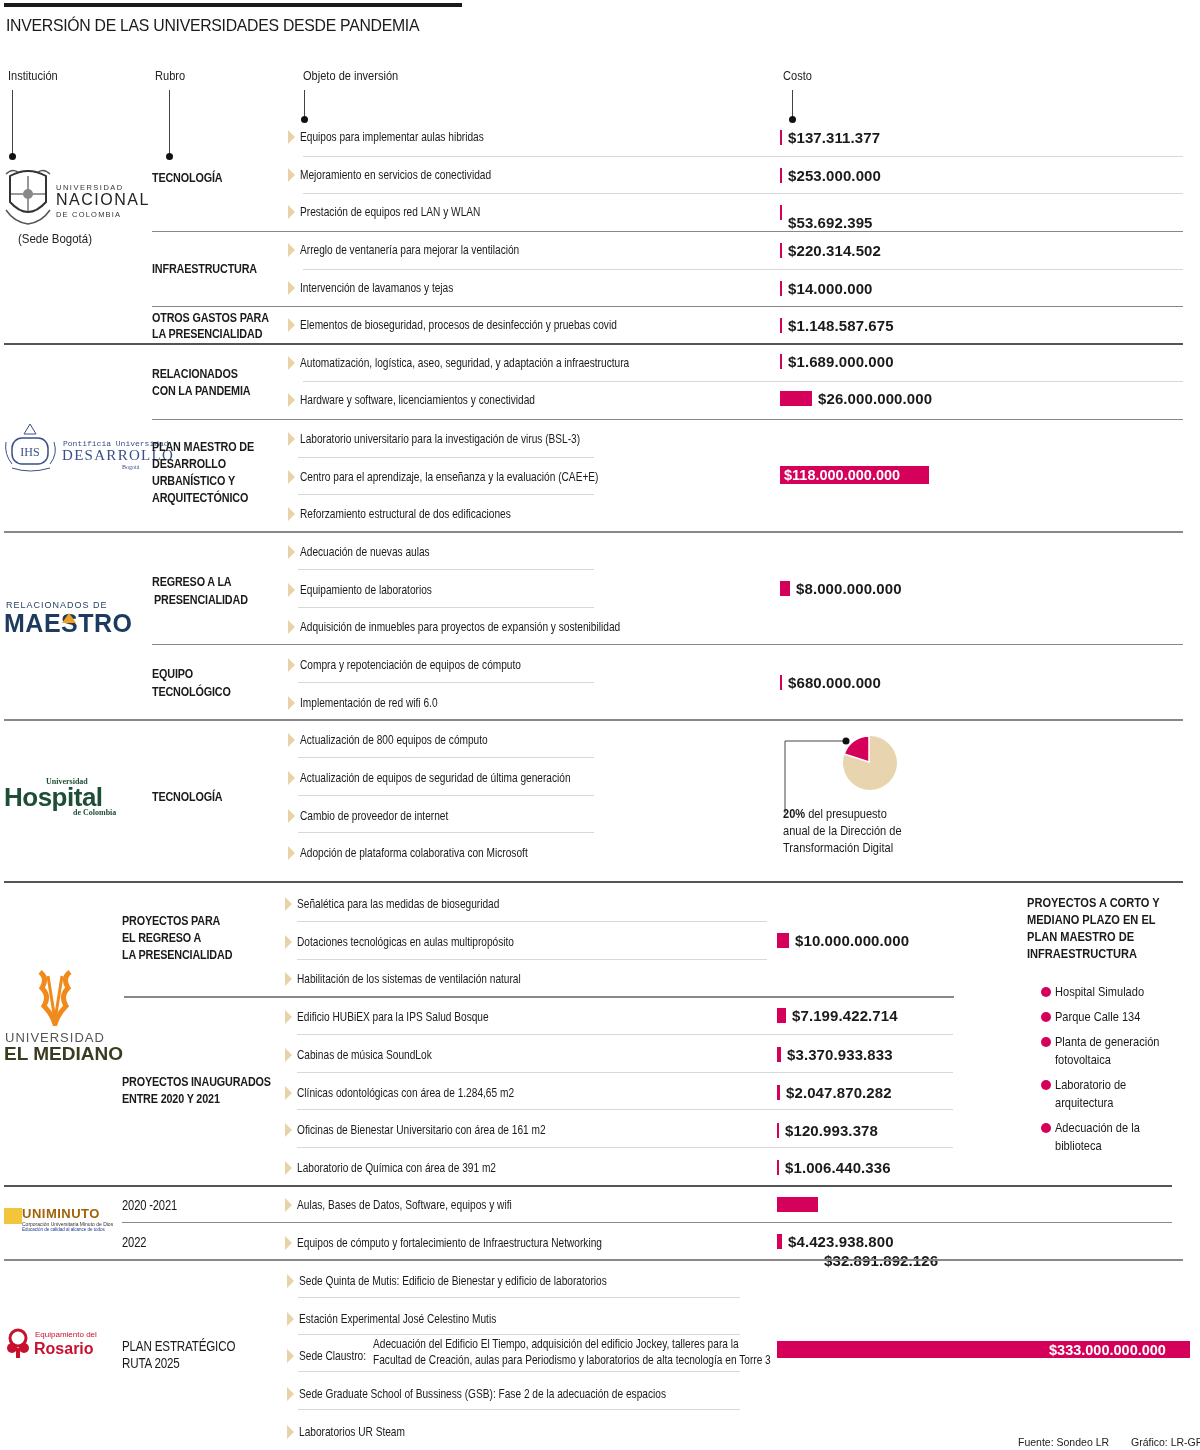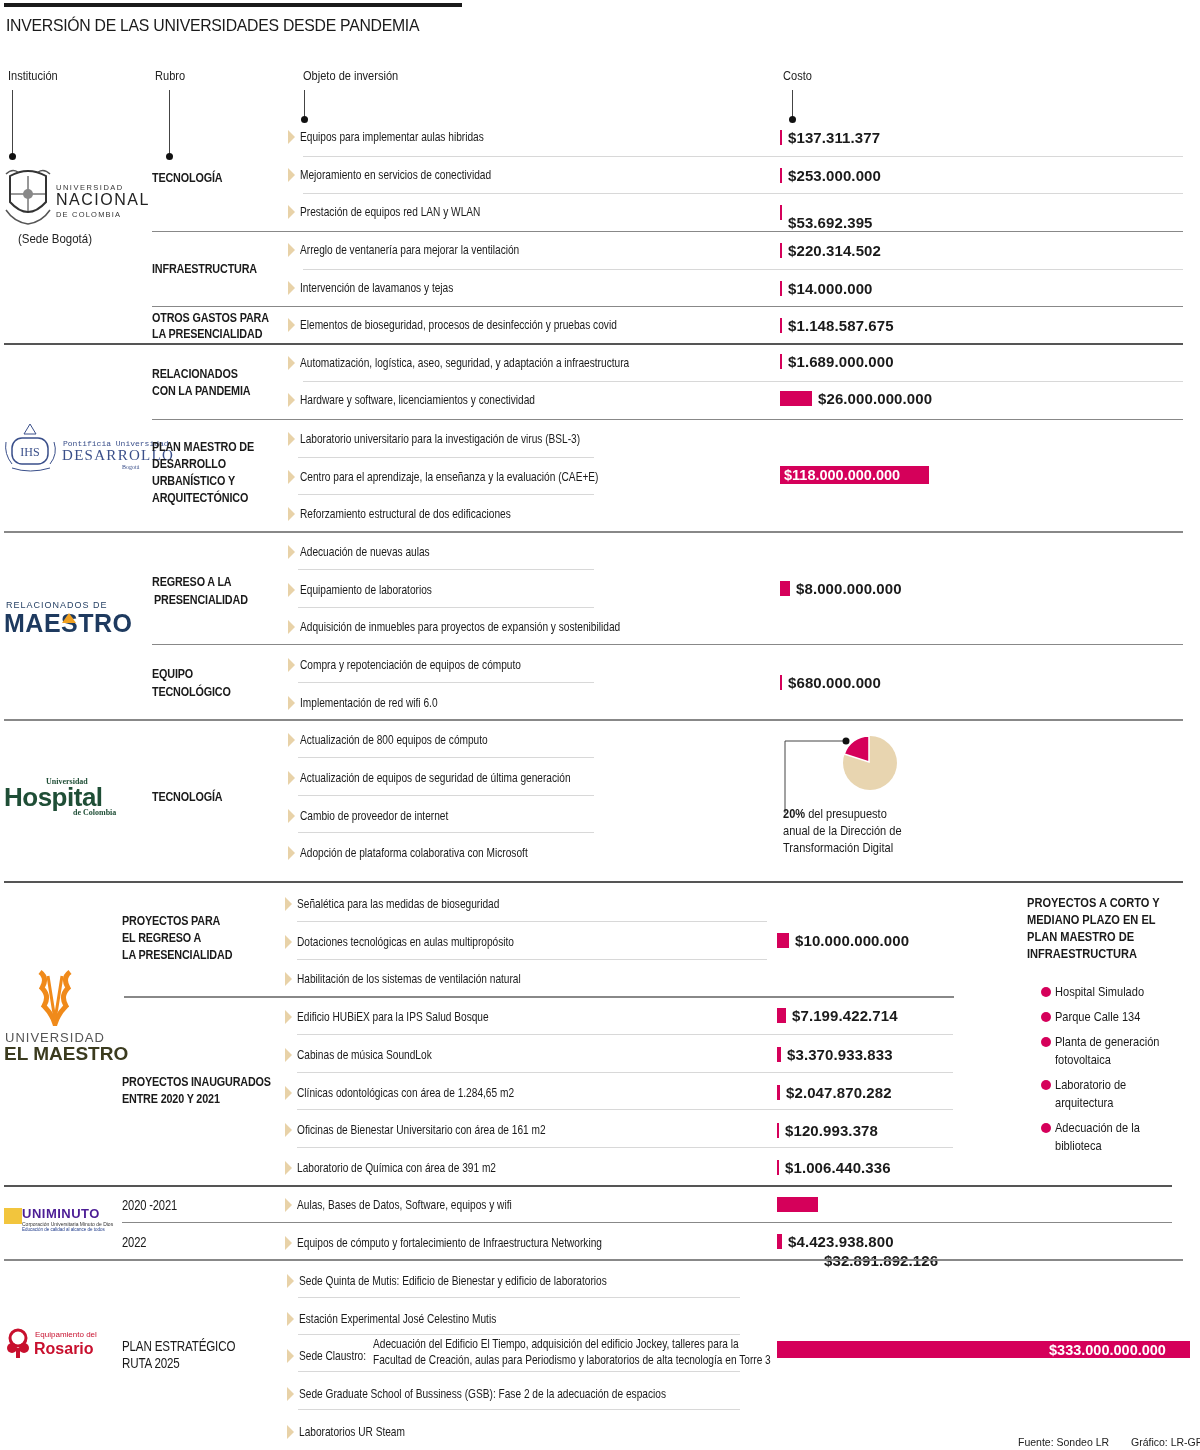--- a/index.html
+++ b/index.html
@@ -214,21 +214,21 @@
 
 <div class="abs sep-dark" style="left:4px;top:881px;width:1179px"></div>
 
 <div class="abs" style="left:34px;top:968px;width:42px;height:58px">
   <svg width="42" height="58" viewBox="0 0 42 58">
     <path d="M6 4 Q14 10 8 20 Q16 28 10 38 Q18 46 21 56 Q24 46 32 38 Q26 28 34 20 Q28 10 36 4" fill="none" stroke="#f08a1a" stroke-width="5"></path>
     <path d="M14 8 L21 52 L28 8" fill="none" stroke="#f08a1a" stroke-width="3"></path>
   </svg>
 </div>
 <div class="abs logo-text" style="left:5px;top:1030px;font-size:13px;letter-spacing:1px;color:#555">UNIVERSIDAD</div>
-<div class="abs logo-text" style="left:4px;top:1043px;font-size:19px;font-weight:bold;color:#3b3b1f">EL MAESTRO</div>
+<div class="abs logo-text" style="left:4px;top:1043px;font-size:19px;font-weight:bold;color:#3b3b1f">EL MEDIANO</div>
 
 <div class="abs rubro" style="left:122px;top:912px">PROYECTOS PARA</div>
 <div class="abs rubro" style="left:122px;top:929px">EL REGRESO A</div>
 <div class="abs rubro" style="left:122px;top:946px">LA PRESENCIALIDAD</div>
 <div class="abs rubro" style="left:122px;top:1073px">PROYECTOS INAUGURADOS</div>
 <div class="abs rubro" style="left:122px;top:1090px">ENTRE 2020 Y 2021</div>
 
 <div id="bosque-rows">
     <div class="abs tri" style="left:285px;top:897px"></div>
     <div class="abs item" style="left:297px;top:896px">Señalética para las medidas de bioseguridad</div>
@@ -284,21 +284,21 @@
     <div class="abs plan-item" style="left:1055px;top:1076px">Laboratorio de</div>
     <div class="abs plan-item" style="left:1055px;top:1094px">arquitectura</div>
     <div class="abs pink-dot" style="left:1041px;top:1123px"></div>
     <div class="abs plan-item" style="left:1055px;top:1119px">Adecuación de la</div>
     <div class="abs plan-item" style="left:1055px;top:1137px">biblioteca</div>
   </div>
 
 <div class="abs sep-dark" style="left:4px;top:1185px;width:1168px"></div>
 
 <div class="abs" style="left:4px;top:1208px;width:18px;height:16px;background:#f2c53d"></div>
-<div class="abs logo-text" style="left:22px;top:1206px;font-size:13px;font-weight:bold;letter-spacing:0.5px;color:#4c1d95">UNIMINUTO</div>
+<div class="abs logo-text" style="left:22px;top:1206px;font-size:13px;font-weight:bold;letter-spacing:0.5px;color:#a16207">UNIMINUTO</div>
 <div class="abs logo-text" style="left:22px;top:1221px;font-size:5px;color:#333">Corporación Universitaria Minuto de Dios</div>
 <div class="abs logo-text" style="left:22px;top:1227px;font-size:4.5px;color:#1e3a8a">Educación de calidad al alcance de todos</div>
 
 <div class="abs rubro" style="left:122px;top:1197px;font-weight:normal;font-size:14px">2020 -2021</div>
 <div class="abs rubro" style="left:122px;top:1234px;font-weight:normal;font-size:14px">2022</div>
 
 <div id="uniminuto-rows">
     <div class="abs tri" style="left:285px;top:1198px"></div>
     <div class="abs item" style="left:297px;top:1197px">Aulas, Bases de Datos, Software, equipos y wifi</div>
     <div class="abs tri" style="left:285px;top:1236px"></div>

